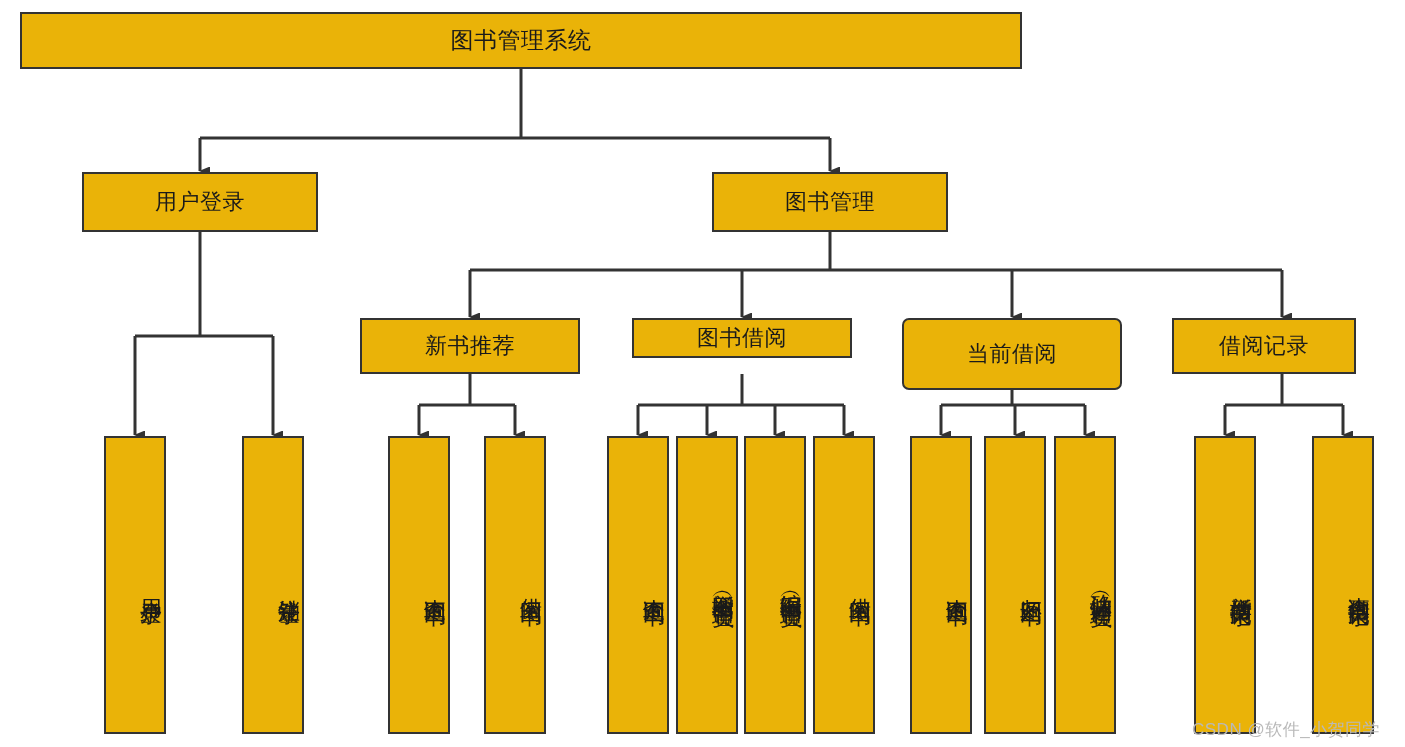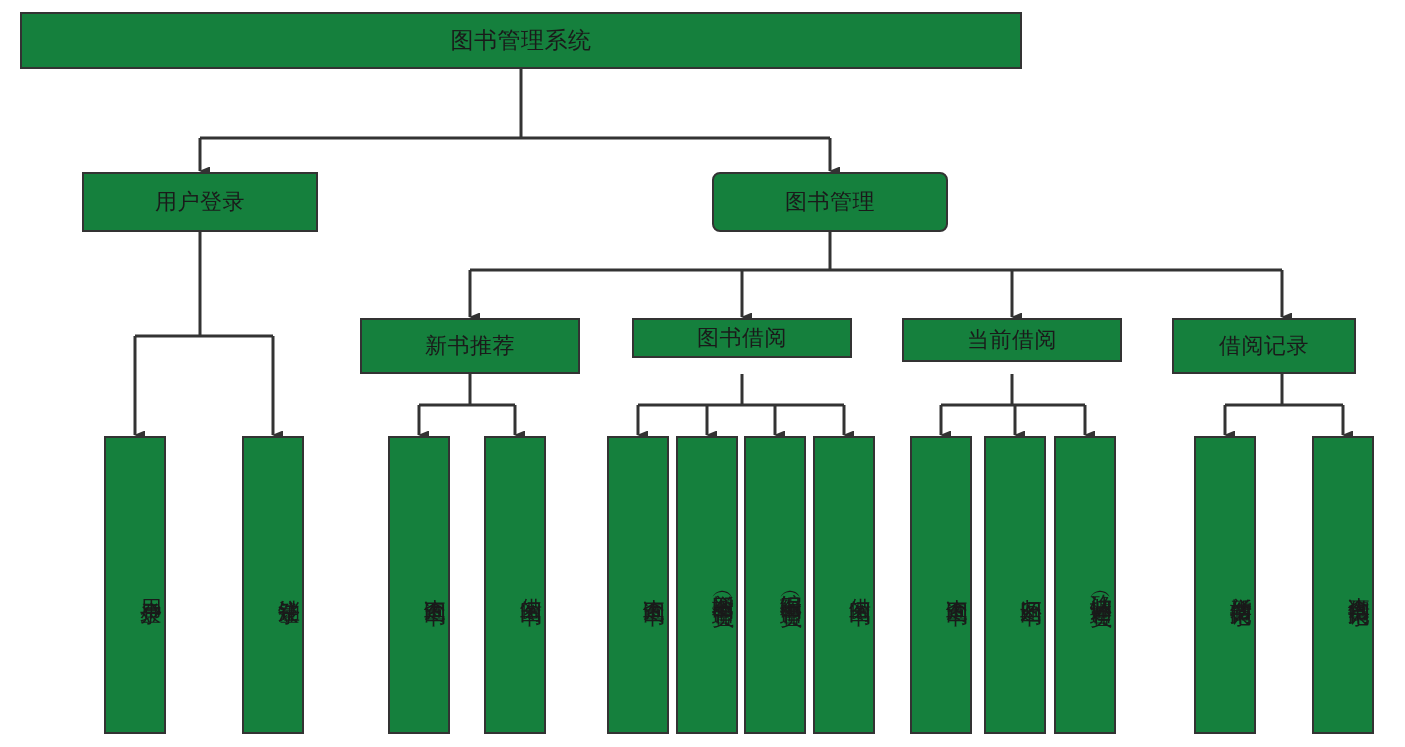--- a/index.html
+++ b/index.html
@@ -23,21 +23,21 @@
     position: absolute;
     left: 0;
     top: 0;
     width: 1405px;
     height: 747px;
     pointer-events: none;
   }
   .node {
     position: absolute;
     box-sizing: border-box;
-    background: #15803d;
+    background: #eab308;
     border: 2.5px solid #333333;
     display: flex;
     align-items: center;
     justify-content: center;
     text-align: center;
   }
   .node-h {
     font-size: 22px;
     line-height: 1.2;
     letter-spacing: 0.5px;
@@ -115,30 +115,30 @@
       </g>
   </svg>
 
   <div id="node-layer">
       <div class="node node-h node-root" style="left: 20px; top: 12px; width: 1002px; height: 57px;">
         <span>图书管理系统</span>
       </div>
       <div class="node node-h" style="left: 82px; top: 172px; width: 236px; height: 60px;">
         <span>用户登录</span>
       </div>
-      <div class="node node-h" style="left: 712px; top: 172px; width: 236px; height: 60px; border-radius: 8px;">
+      <div class="node node-h" style="left: 712px; top: 172px; width: 236px; height: 60px;">
         <span>图书管理</span>
       </div>
       <div class="node node-h" style="left: 360px; top: 318px; width: 220px; height: 56px; text-align: center;">
         <span>新书推荐</span>
       </div>
       <div class="node node-h" style="left: 632px; top: 318px; width: 220px; height: 40px;">
         <span>图书借阅</span>
       </div>
-      <div class="node node-h" style="left: 902px; top: 318px; width: 220px; height: 44px;">
+      <div class="node node-h" style="left: 902px; top: 318px; width: 220px; height: 72px; border-radius: 7px;">
         <span>当前借阅</span>
       </div>
       <div class="node node-h" style="left: 1172px; top: 318px; width: 184px; height: 56px;">
         <span>借阅记录</span>
       </div>
       <div class="node node-v" style="left: 104px; top: 436px; width: 62px; height: 298px;">
         <span>用户登录</span>
       </div>
       <div class="node node-v" style="left: 242px; top: 436px; width: 62px; height: 298px;">
         <span>注销登录</span>
@@ -171,14 +171,15 @@
         <span>确认归还（管理员）</span>
       </div>
       <div class="node node-v" style="left: 1194px; top: 436px; width: 62px; height: 298px;">
         <span>新增借阅记录</span>
       </div>
       <div class="node node-v" style="left: 1312px; top: 436px; width: 62px; height: 298px;">
         <span>查询借阅记录</span>
       </div>
     </div>
 
+  <div class="watermark" style="left: 1192px; top: 718px;">CSDN @软件_小贺同学</div>
 
 </div>
 
 </body></html>

